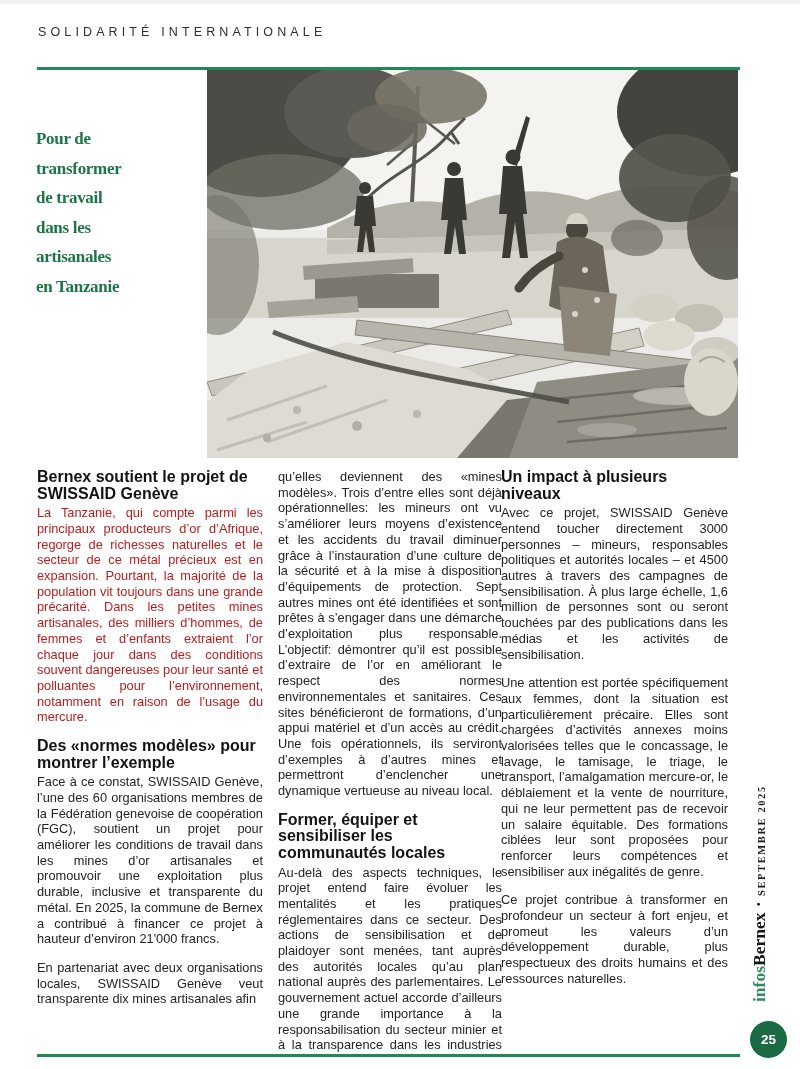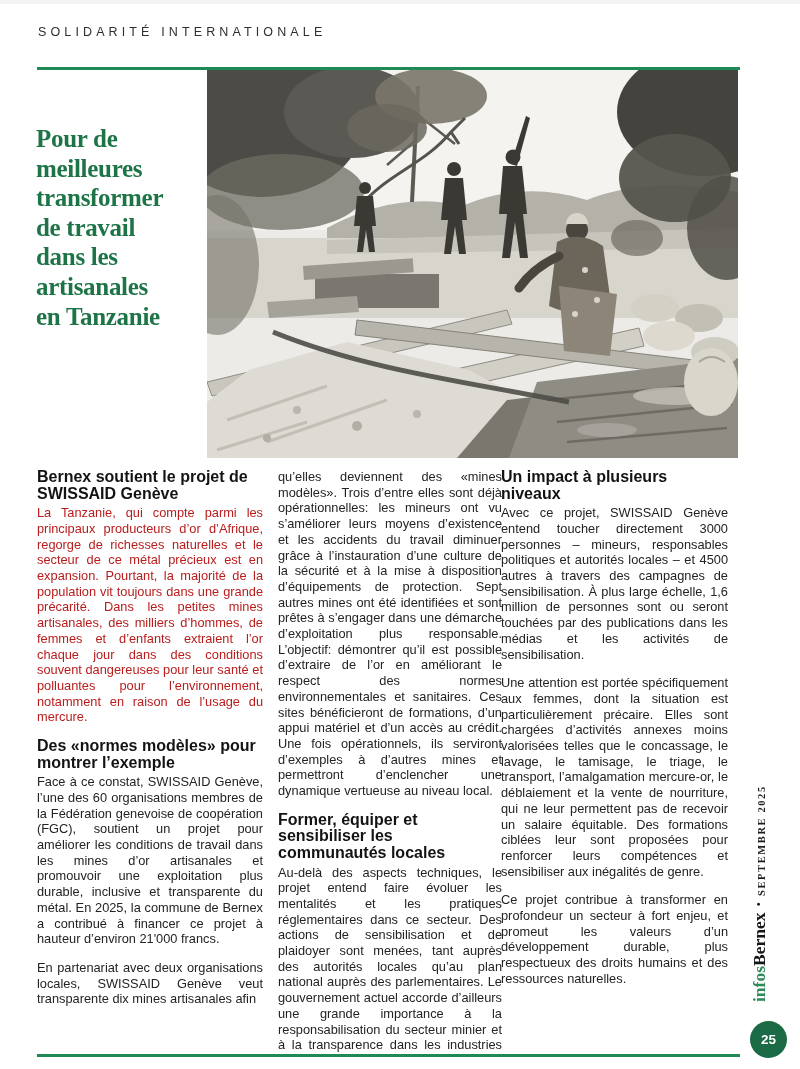--- a/index.html
+++ b/index.html
@@ -10,21 +10,21 @@
   
   .eyebrow{position:absolute;left:38px;top:17px;font-size:12.5px;letter-spacing:.33em;
            color:#2e2e2e;font-weight:400;margin-top:8px;}
   .rule{position:absolute;left:37px;width:703px;height:3px;background:#1f8a55;}
   .rule-top{top:67px;}
   .rule-bottom{top:1054px;}
 
   
   .title{position:absolute;left:36px;top:124px;width:170px;margin:0;
          font-family:"Liberation Serif",serif;font-weight:700;
-         font-size:25px;line-height:29.6px;color:#1d7446;letter-spacing:-.3px;}
+         font-size:17px;line-height:29.6px;color:#1d7446;letter-spacing:-.3px;}
   .title span{display:block;}
 
   
   .photo{position:absolute;left:207px;top:70px;width:531px;height:388px;margin:0;
          background:#e9e7e3;overflow:hidden;}
   .photo svg{display:block;width:100%;height:100%;}
 
   
   .col{position:absolute;top:469px;height:588px;overflow:hidden;
        text-align:justify;font-size:12.8px;line-height:15.7px;color:#232323;
@@ -57,21 +57,20 @@
 <body>
 
 <div class="page">
   <div class="top-edge"></div>
 
   <div class="eyebrow">SOLIDARITÉ INTERNATIONALE</div>
   <div class="rule rule-top"></div>
 
   <h1 class="title">
     <span>Pour de</span>
-    <span>meilleures</span>
     <span>transformer</span>
     <span>de travail</span>
     <span>dans les</span>
     <span>artisanales</span>
     <span>en Tanzanie</span>
   </h1>
 
   <figure class="photo" aria-label="Photo noir et blanc: mineurs au travail sur des planches en bois dans une mine d’or artisanale en Tanzanie">
     <svg viewBox="0 0 531 388" xmlns="http://www.w3.org/2000/svg" role="img">
 

